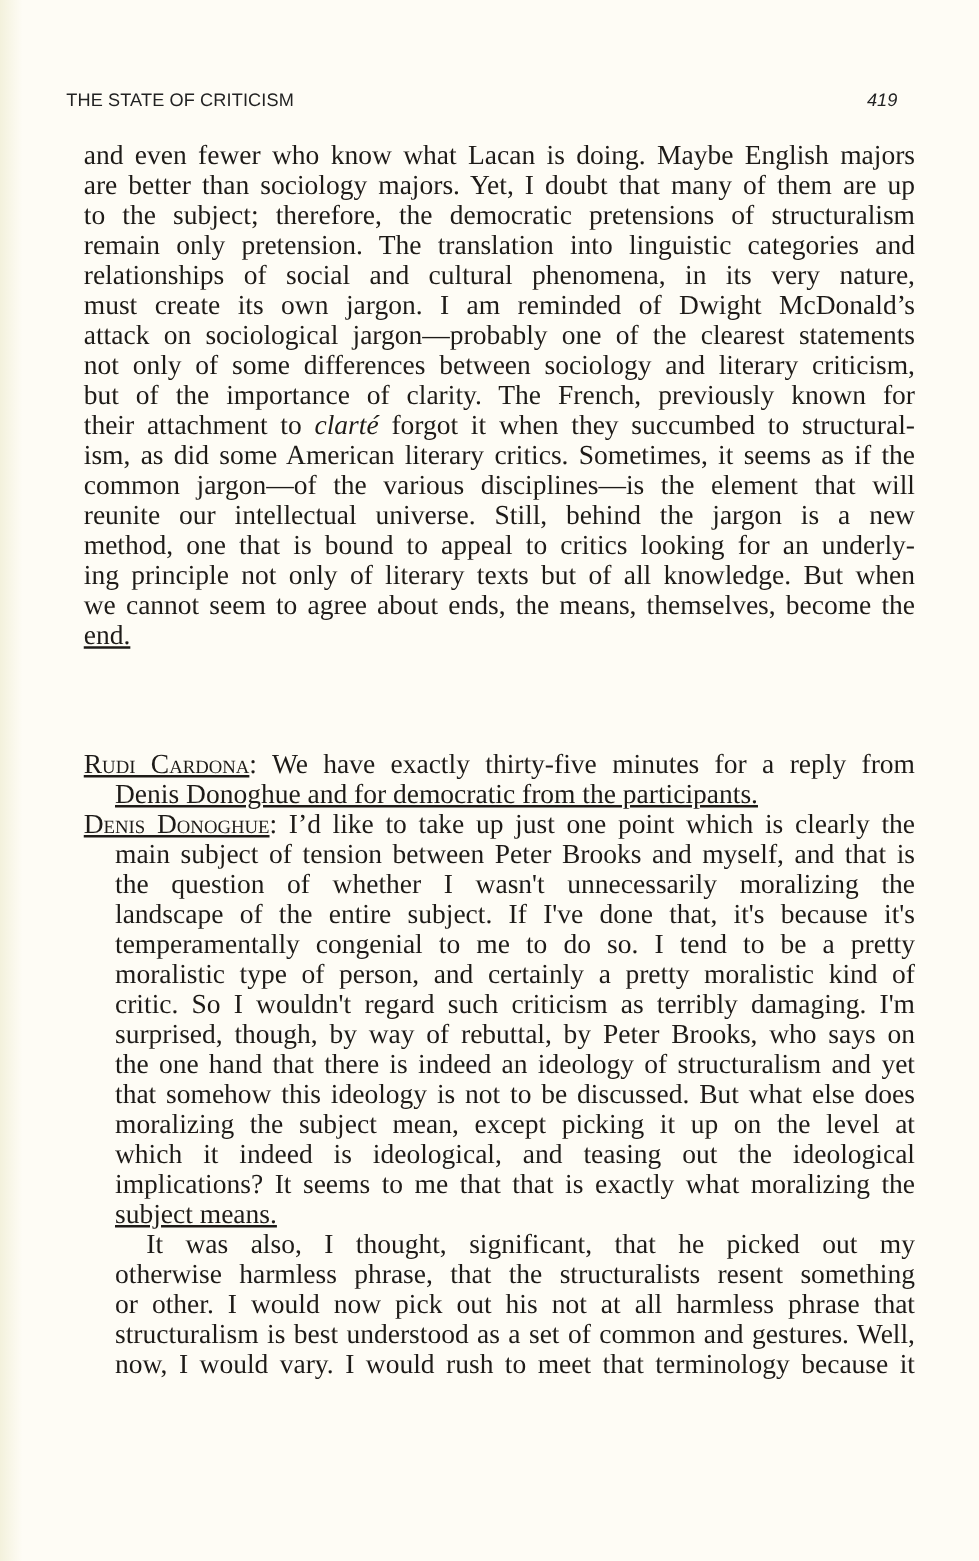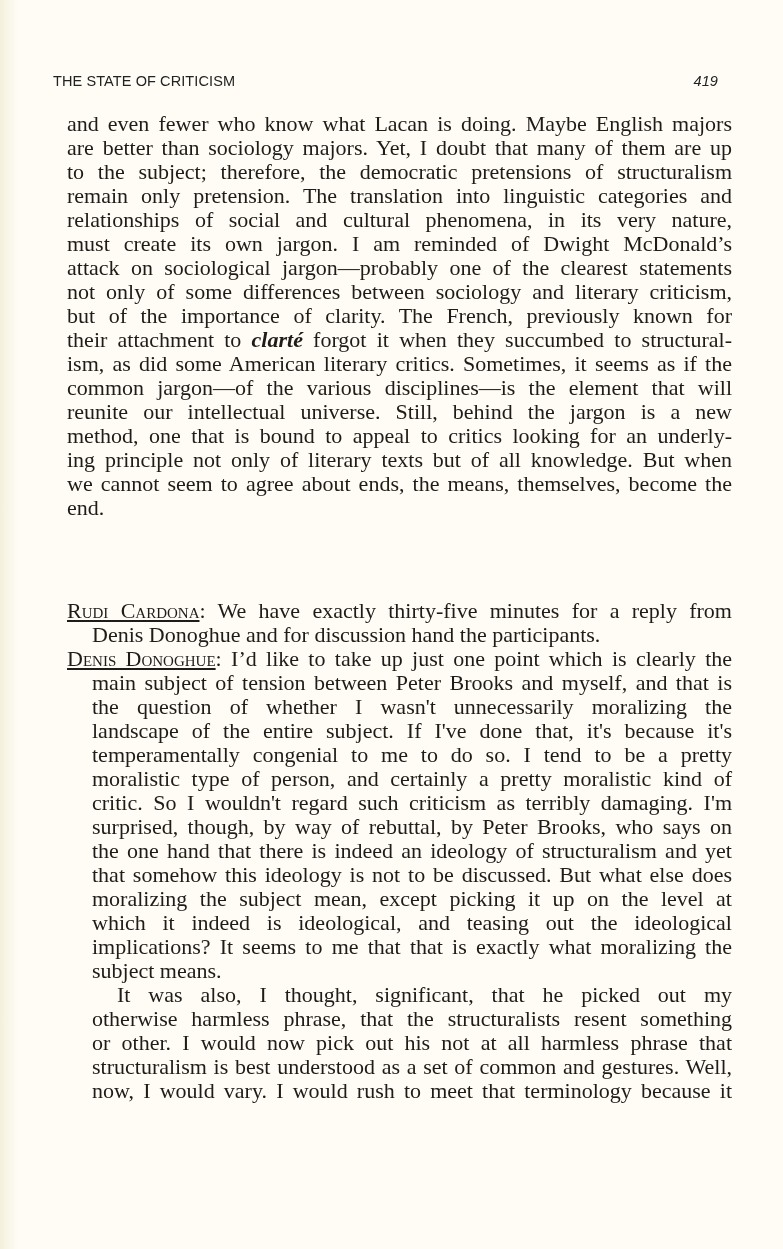--- a/index.html
+++ b/index.html
@@ -22,23 +22,23 @@
     .running-head .title { position: absolute; left: 0; top: 0; }
     .running-head .page-no { position: absolute; right: 0; top: 0; font-style: italic; }
     .line {
       position: absolute; left: 53px; width: 665px;
       font-size: 22px; line-height: 24px; height: 24px;
       white-space: nowrap;
       text-align: justify; text-align-last: justify; margin-left: 14px;
     }
     .line.indent { left: 78px; width: 640px; }
     .line.para { left: 103px; width: 615px; }
-    .line.last { text-align-last: left; }
+    .line.last { text-align-last: left; text-decoration: underline; }
     .sc { font-variant: small-caps; text-decoration: underline; }
-    em { font-style: italic; font-weight: bold; }
+    em { font-style: italic; }
   </style>
 </head>
 <body>
 
 <div class="edge"></div>
 
 <div class="running-head">
   <span class="title">THE STATE OF CRITICISM</span>
   <span class="page-no">419</span>
 </div>
@@ -58,21 +58,21 @@
   <div class="line" style="top:376px">common jargon—of the various disciplines—is the element that will</div>
   <div class="line" style="top:400px">reunite our intellectual universe. Still, behind the jargon is a new</div>
   <div class="line" style="top:424px">method, one that is bound to appeal to critics looking for an underly-</div>
   <div class="line" style="top:448px">ing principle not only of literary texts but of all knowledge. But when</div>
   <div class="line" style="top:472px">we cannot seem to agree about ends, the means, themselves, become the</div>
   <div class="line last" style="top:496px">end.</div>
 </div>
 
 <div>
   <div class="line" style="top:599px"><span class="sc">Rudi Cardona</span><span>: We have exactly thirty-five minutes for a reply from</span></div>
-  <div class="line indent last" style="top:623px">Denis Donoghue and for discussion hand the participants.</div>
+  <div class="line indent last" style="top:623px">Denis Donoghue and for democratic from the participants.</div>
 </div>
 
 <div>
   <div class="line" style="top:647px"><span class="sc">Denis Donoghue</span><span>: I’d like to take up just one point which is clearly the</span></div>
   <div class="line indent" style="top:671px">main subject of tension between Peter Brooks and myself, and that is</div>
   <div class="line indent" style="top:695px">the question of whether I wasn't unnecessarily moralizing the</div>
   <div class="line indent" style="top:719px">landscape of the entire subject. If I've done that, it's because it's</div>
   <div class="line indent" style="top:743px">temperamentally congenial to me to do so. I tend to be a pretty</div>
   <div class="line indent" style="top:767px">moralistic type of person, and certainly a pretty moralistic kind of</div>
   <div class="line indent" style="top:791px">critic. So I wouldn't regard such criticism as terribly damaging. I'm</div>

